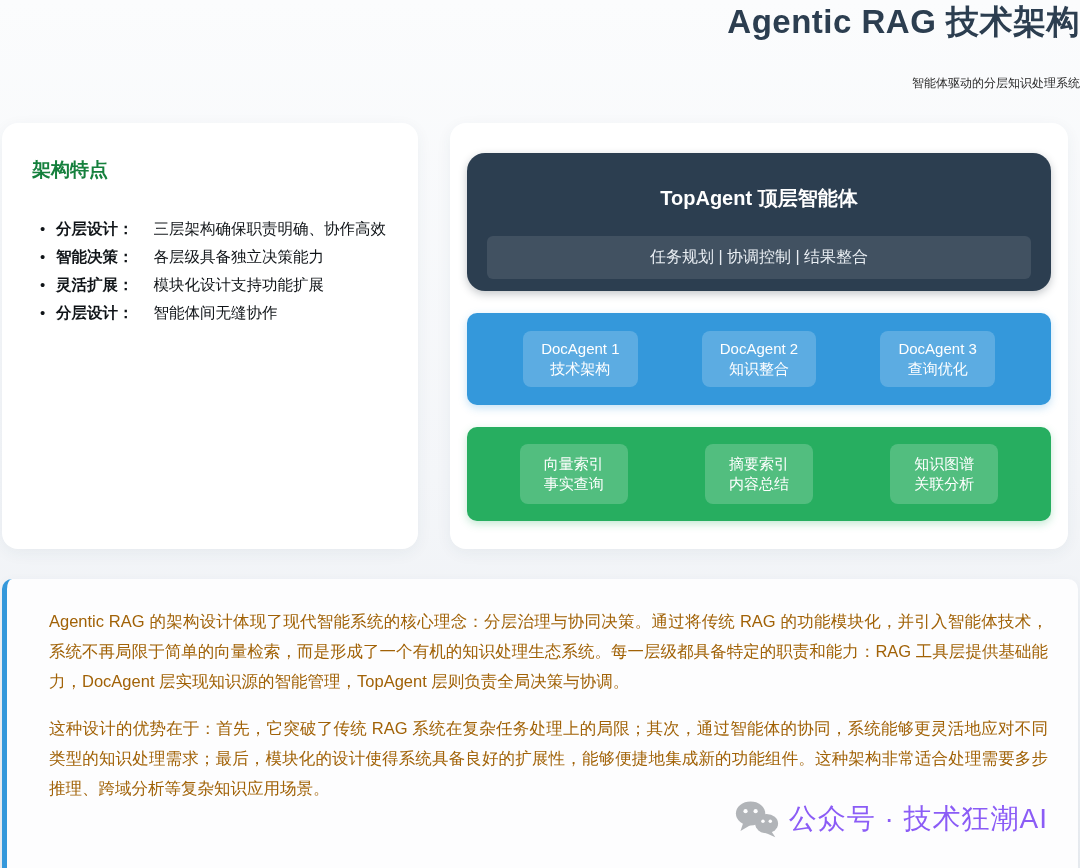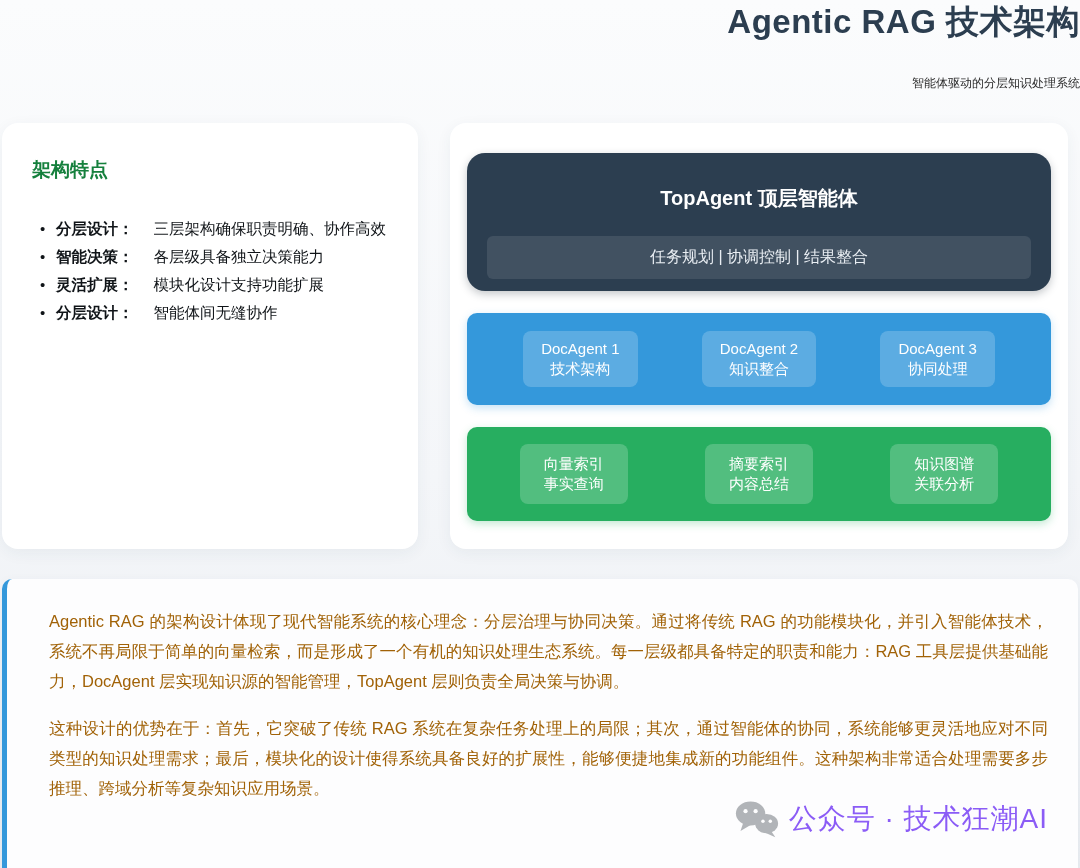--- a/index.html
+++ b/index.html
@@ -131,21 +131,21 @@
         <div class="node">
           <div>DocAgent 1</div>
           <div>技术架构</div>
         </div>
         <div class="node">
           <div>DocAgent 2</div>
           <div>知识整合</div>
         </div>
         <div class="node">
           <div>DocAgent 3</div>
-          <div>协同处理</div>
+          <div>查询优化</div>
         </div>
       </div>
 
       <div class="layer layer-green">
         <div class="node">
           <div>向量索引</div>
           <div>事实查询</div>
         </div>
         <div class="node">
           <div>摘要索引</div>

